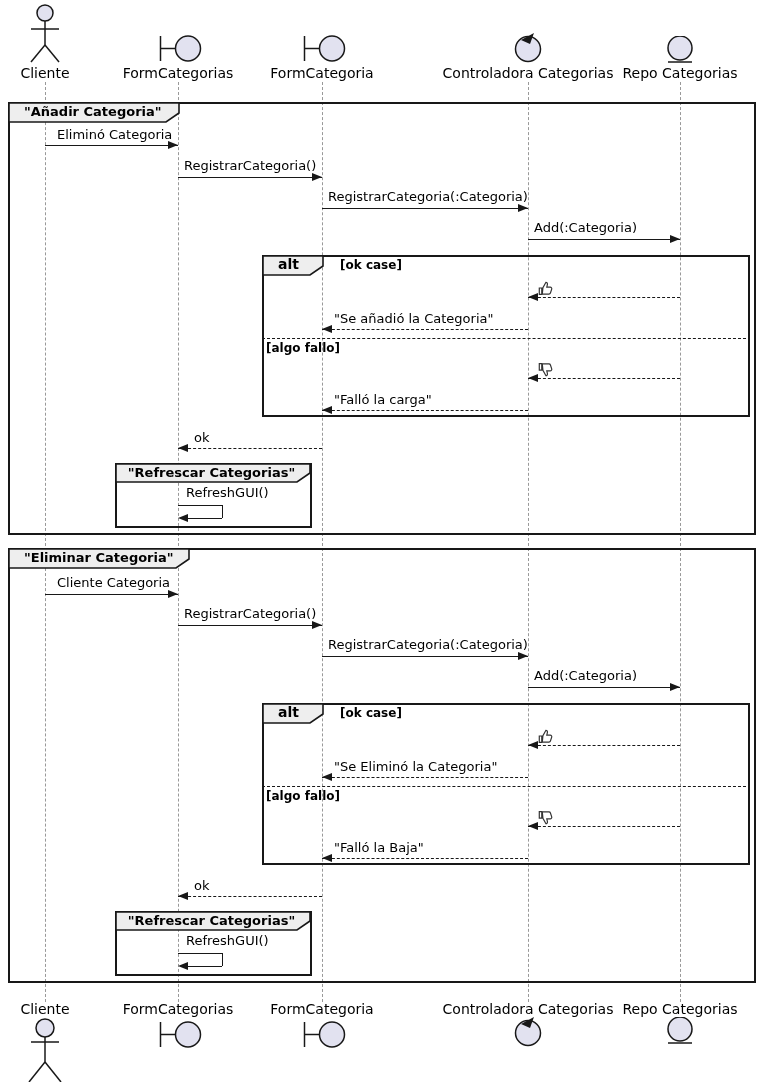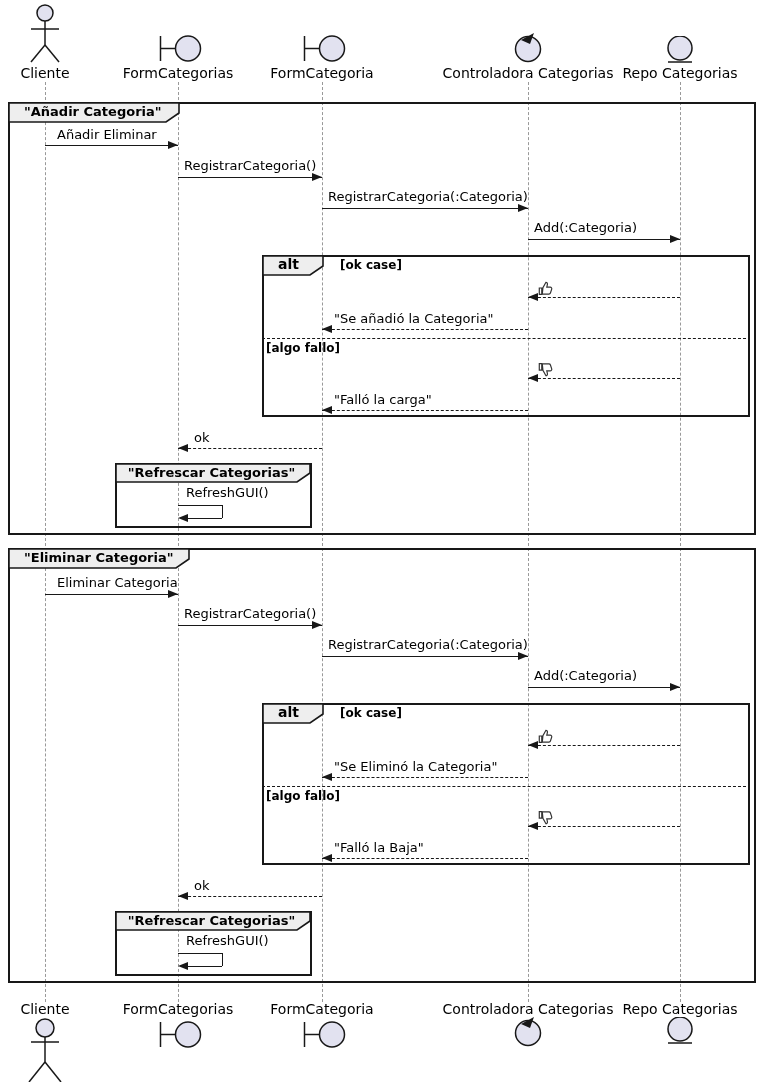--- a/index.html
+++ b/index.html
@@ -64,21 +64,21 @@
   <div class="plabel" style="left:322px;top:65px;">FormCategoria</div>
   <div class="plabel" style="left:528px;top:65px;">Controladora Categorias</div>
   <div class="plabel" style="left:680px;top:65px;">Repo Categorias</div>
 
   <div class="frame" style="left:8px;top:102px;width:744px;height:429px;"></div>
   <svg class="tabsvg" style="left:8px;top:102px;" width="173" height="22">
     <polygon points="1,1 171,1 171,11 158,20 1,20" fill="#EEEEEE" stroke="#181818" stroke-width="1.6"></polygon>
   </svg>
   <div class="tabtext" style="left:24px;top:104px;">"Añadir Categoria"</div>
 
-  <div class="msg" style="left:57px;top:127px;">Añadir Eliminar</div>
+  <div class="msg" style="left:57px;top:127px;">Eliminó Categoria</div>
   <div class="line" style="left:45px;top:145px;width:133px;"></div>
   <div class="ah-r" style="left:168px;top:141px;"></div>
 
   <div class="msg" style="left:184px;top:158px;">RegistrarCategoria()</div>
   <div class="line" style="left:178px;top:177px;width:144px;"></div>
   <div class="ah-r" style="left:312px;top:173px;"></div>
 
   <div class="msg" style="left:328px;top:189px;">RegistrarCategoria(:Categoria)</div>
   <div class="line" style="left:322px;top:208px;width:206px;"></div>
   <div class="ah-r" style="left:518px;top:204px;"></div>
@@ -131,21 +131,21 @@
   <div class="vline" style="left:222px;top:505px;height:13px;"></div>
   <div class="line" style="left:188px;top:518px;width:34px;"></div>
   <div class="ah-l" style="left:178px;top:514px;"></div>
 
   <div class="frame" style="left:8px;top:548px;width:744px;height:431px;"></div>
   <svg class="tabsvg" style="left:8px;top:548px;" width="183" height="22">
     <polygon points="1,1 181,1 181,11 168,20 1,20" fill="#EEEEEE" stroke="#181818" stroke-width="1.6"></polygon>
   </svg>
   <div class="tabtext" style="left:24px;top:550px;">"Eliminar Categoria"</div>
 
-  <div class="msg" style="left:57px;top:575px;">Eliminar Categoria</div>
+  <div class="msg" style="left:57px;top:575px;">Cliente Categoria</div>
   <div class="line" style="left:45px;top:594px;width:133px;"></div>
   <div class="ah-r" style="left:168px;top:590px;"></div>
 
   <div class="msg" style="left:184px;top:606px;">RegistrarCategoria()</div>
   <div class="line" style="left:178px;top:625px;width:144px;"></div>
   <div class="ah-r" style="left:312px;top:621px;"></div>
 
   <div class="msg" style="left:328px;top:637px;">RegistrarCategoria(:Categoria)</div>
   <div class="line" style="left:322px;top:656px;width:206px;"></div>
   <div class="ah-r" style="left:518px;top:652px;"></div>

